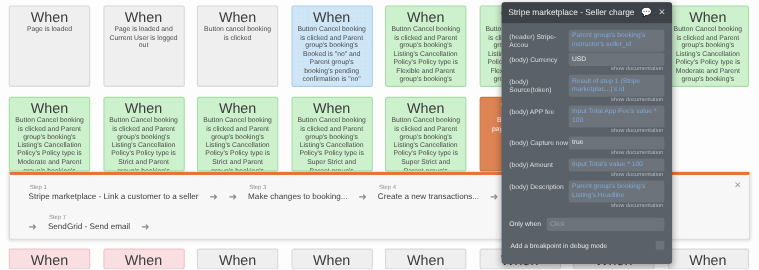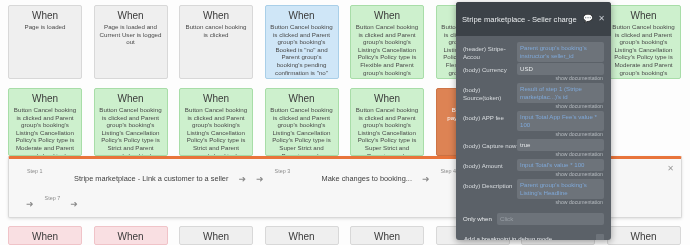--- a/index.html
+++ b/index.html
@@ -20,21 +20,21 @@
   
   .card {
     position: absolute;
     box-sizing: border-box;
     border-radius: 2px;
     overflow: hidden;
     padding: 4px 4px 0 4px;
     text-align: center;
   }
   .card .title {
-    font-size: 10px;
+    font-size: 13px;
     line-height: 11px;
     margin-bottom: 2px;
     color: #3b3b3b;
   }
   .card .body {
     font-size: 6.2px;
     line-height: 7.6px;
     color: #4a4a4a;
     word-break: break-word;
   }
@@ -75,21 +75,20 @@
   .step .step-num {
     font-size: 5.4px;
     color: #8c8c8c;
     line-height: 6px;
     padding-left: 1px;
   }
   .step .step-label {
     font-size: 7.4px;
     color: #3e3e3e;
     line-height: 10px;
-    margin-left: 48px;
   }
   .step.selected {
     border: 1px solid #c7c7c7;
     background: #fdfdfd;
   }
   .step .step-delete {
     font-size: 4.6px;
     color: #a0a0a0;
     text-align: right;
     line-height: 5px;
@@ -123,21 +122,21 @@
     position: absolute;
     left: 456px; top: 2px;
     width: 155px; height: 238px;
     background: #5b6168;
     border-radius: 3px;
     box-shadow: 0 2px 7px rgba(0,0,0,.35);
     overflow: hidden;
     box-sizing: border-box;
   }
   #modal-header {
-    height: 34px;
+    height: 19px;
     background: #3c4248;
     display: flex;
     align-items: center;
     padding: 0 6px;
     box-sizing: border-box;
   }
   #modal-title {
     font-size: 7.6px;
     color: #e9ecee;
     flex: 1;
@@ -308,20 +307,21 @@
         <div class="step">
           <div class="step-num">Step 4</div>
           <div class="step-label">Create a new transactions...</div>
         </div>
         <div class="arrow">➜</div>
       </div>
     <div class="steps-row" id="steps-row-2">
         <div class="arrow">➜</div>
         <div class="step">
           <div class="step-num">Step 7</div>
+          <div class="step-label">SendGrid - Send email</div>
         </div>
         <div class="arrow">➜</div>
       </div>
   </div>
 
   <div id="modal">
     <div id="modal-header">
       <div id="modal-title">Stripe marketplace - Seller charge</div>
       <div class="modal-hicon">💬</div>
       <div class="modal-hicon">✕</div>

